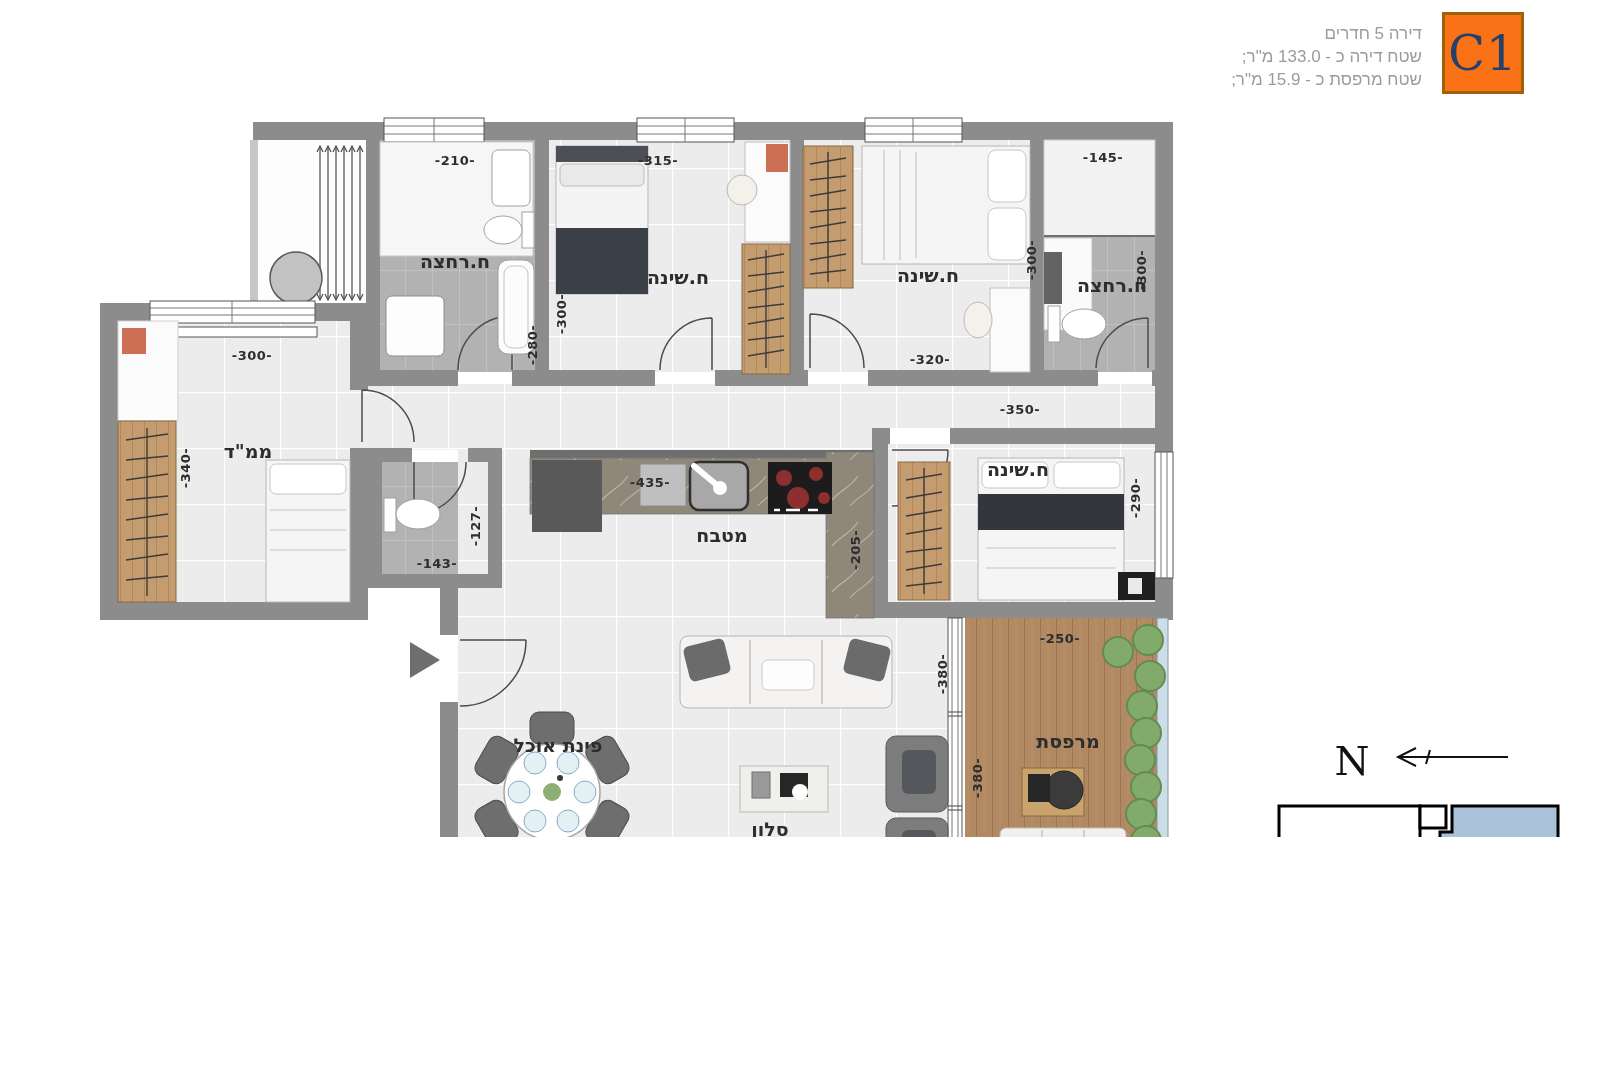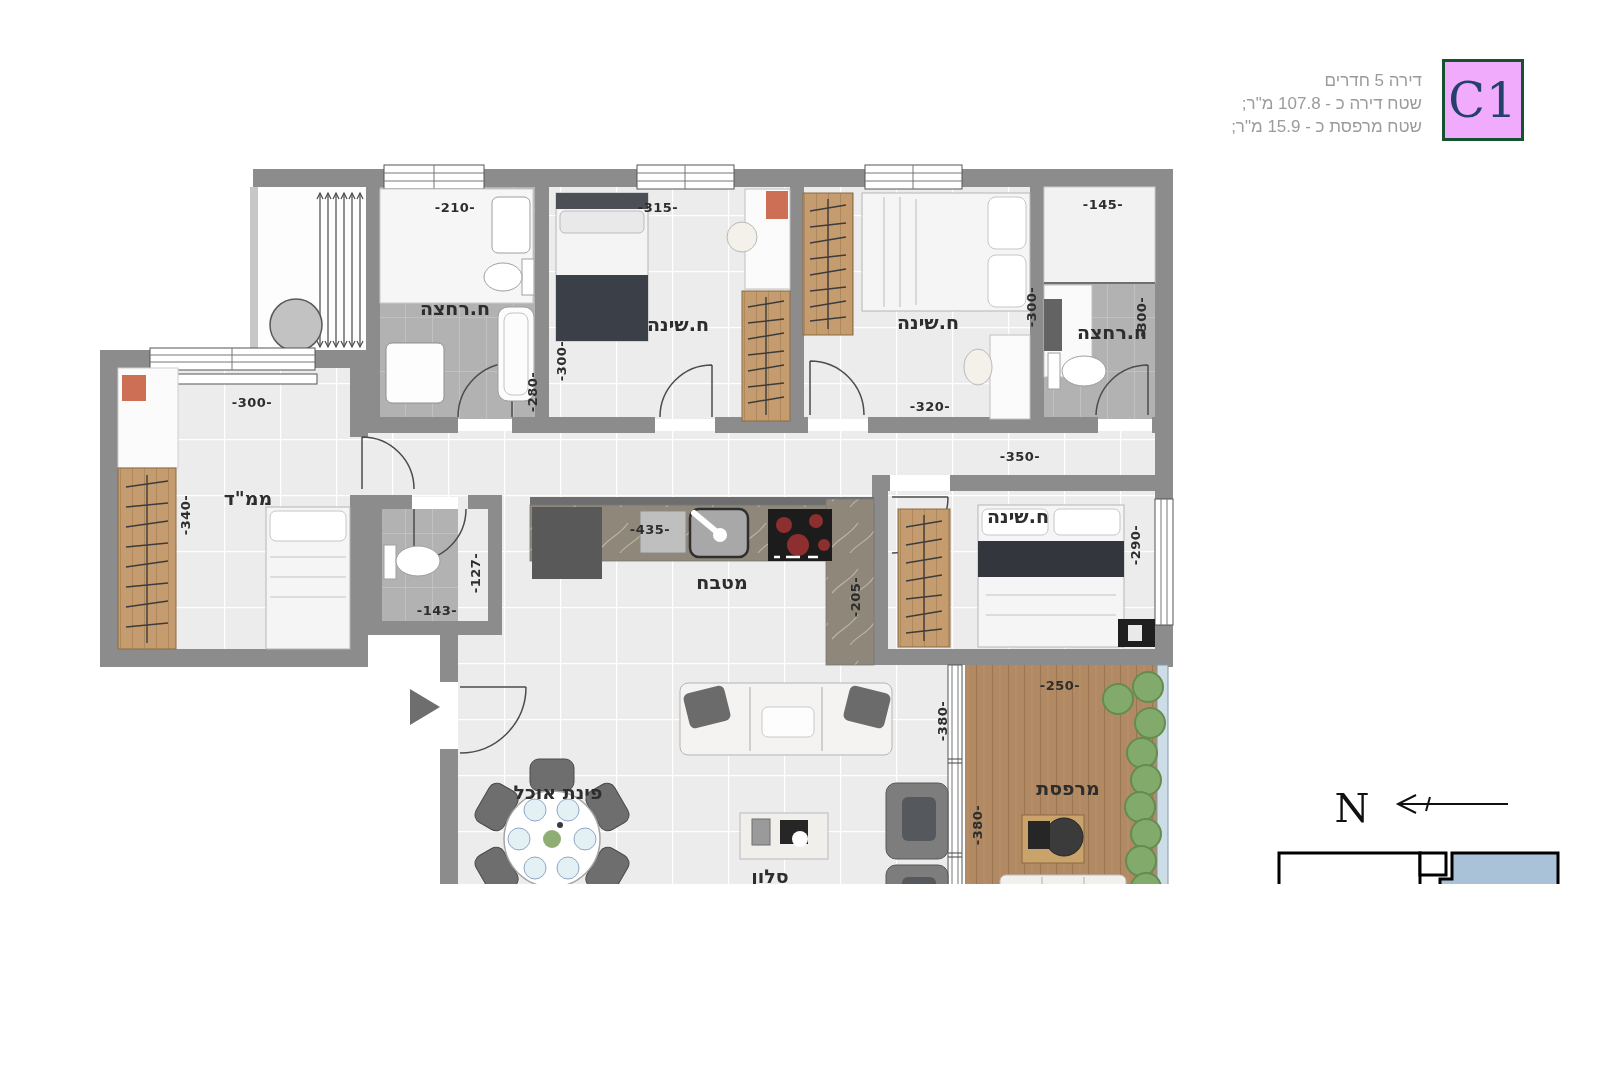--- a/index.html
+++ b/index.html
@@ -1,35 +1,35 @@
 <!DOCTYPE html>
 <html><head>
 <meta charset="utf-8">
 <style>
   html,body{margin:0;padding:0;background:#fff;}
   .canvas{position:relative;width:1600px;height:837px;background:#ffffff;overflow:hidden;
-          font-family:"DejaVu Sans",sans-serif;margin-top:47px;}
+          font-family:"DejaVu Sans",sans-serif;}
   .plan-header{position:absolute;top:22px;right:178px;text-align:right;color:#9b9b9b;
                font-size:17px;line-height:23px;font-family:"Liberation Sans",sans-serif;}
   .unit-badge{position:absolute;top:12px;right:76px;width:82px;height:82px;box-sizing:border-box;
-              border:3px solid #14532d;background:#f0abfc;display:flex;align-items:center;justify-content:center;
+              border:3px solid #a16207;background:#f97316;display:flex;align-items:center;justify-content:center;
               color:#25406b;font-family:"DejaVu Serif",serif;font-size:48px;letter-spacing:1px;}
   svg text{font-family:"DejaVu Sans",sans-serif;fill:#2d2d2d;}
   .room-label{font-size:19px;font-weight:bold;}
   .dim-label{font-size:13px;font-weight:bold;letter-spacing:.5px;}
   .compass-n{font-family:"DejaVu Serif",serif;font-size:40px;fill:#111;}
 </style>
 </head>
 <body>
 
 <div class="canvas">
 
   <div class="plan-header" dir="rtl">
     <div>דירה 5 חדרים</div>
-    <div>שטח דירה כ - 107.8 מ"ר;</div>
+    <div>שטח דירה כ - 133.0 מ"ר;</div>
     <div>שטח מרפסת כ - 15.9 מ"ר;</div>
   </div>
   <div class="unit-badge">
     <span>C1</span>
   </div>
 
   <svg width="1600" height="1067" viewBox="0 0 1600 1067" style="position:absolute;left:0;top:0">
     <defs>
       <pattern id="tileL" width="56" height="56" patternUnits="userSpaceOnUse">
         <rect width="56" height="56" fill="#ececec"></rect>

